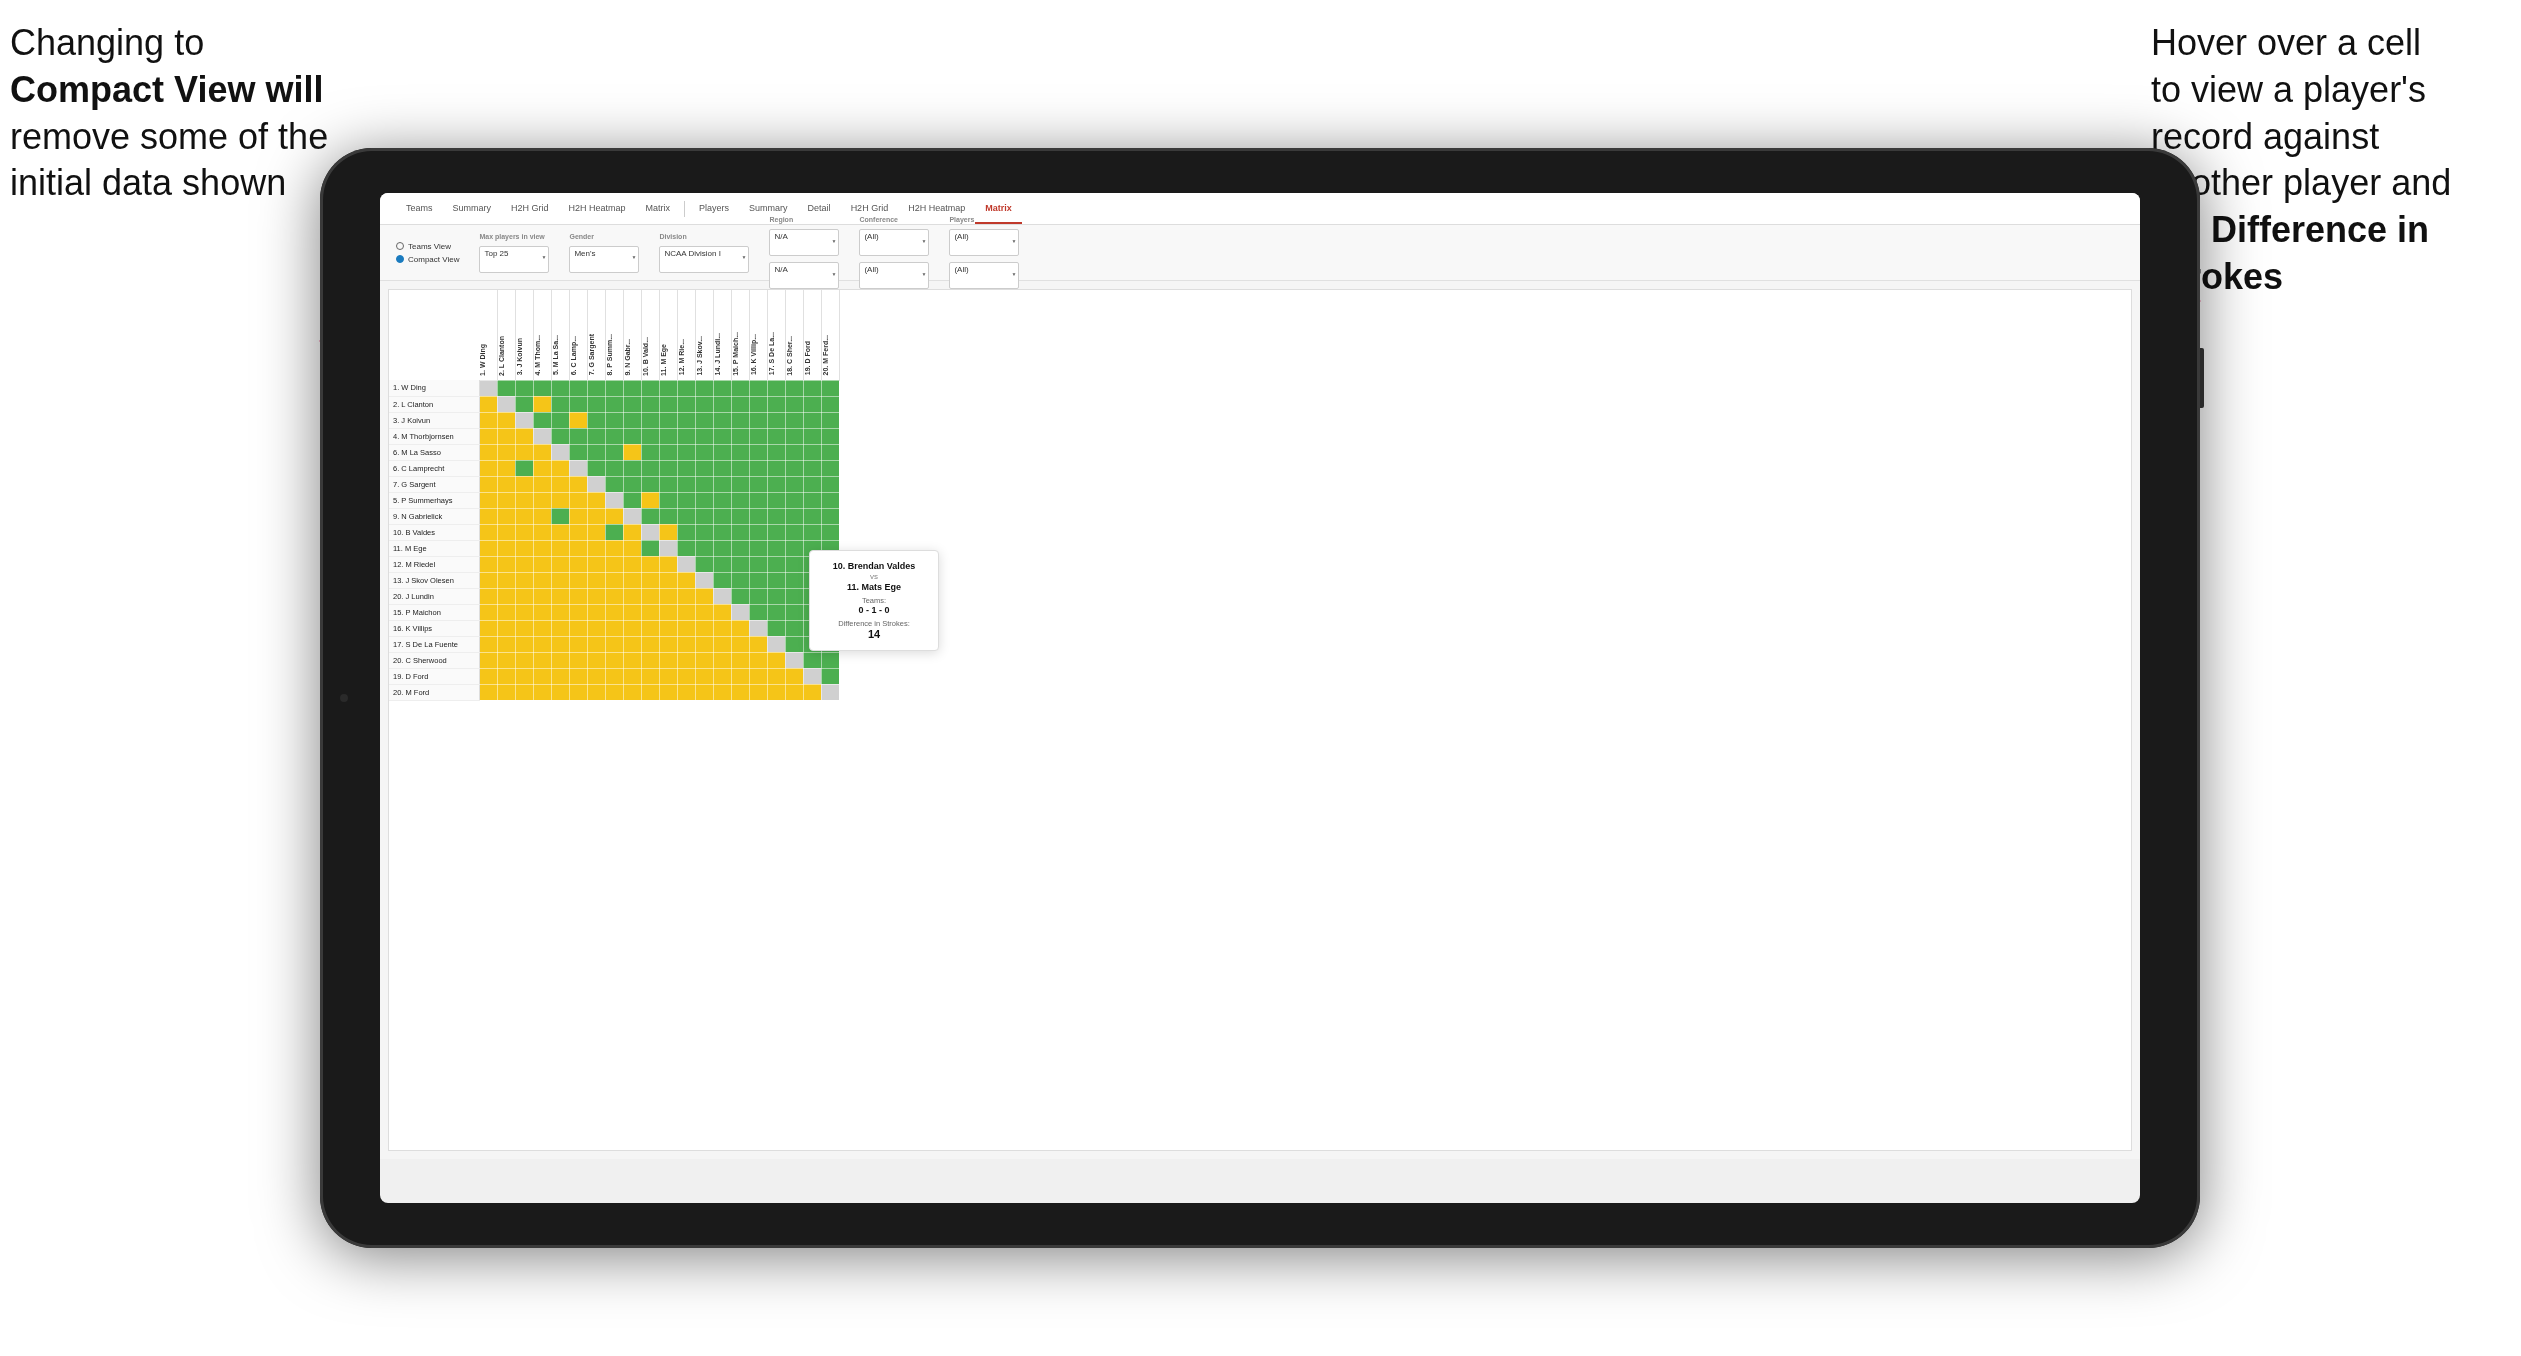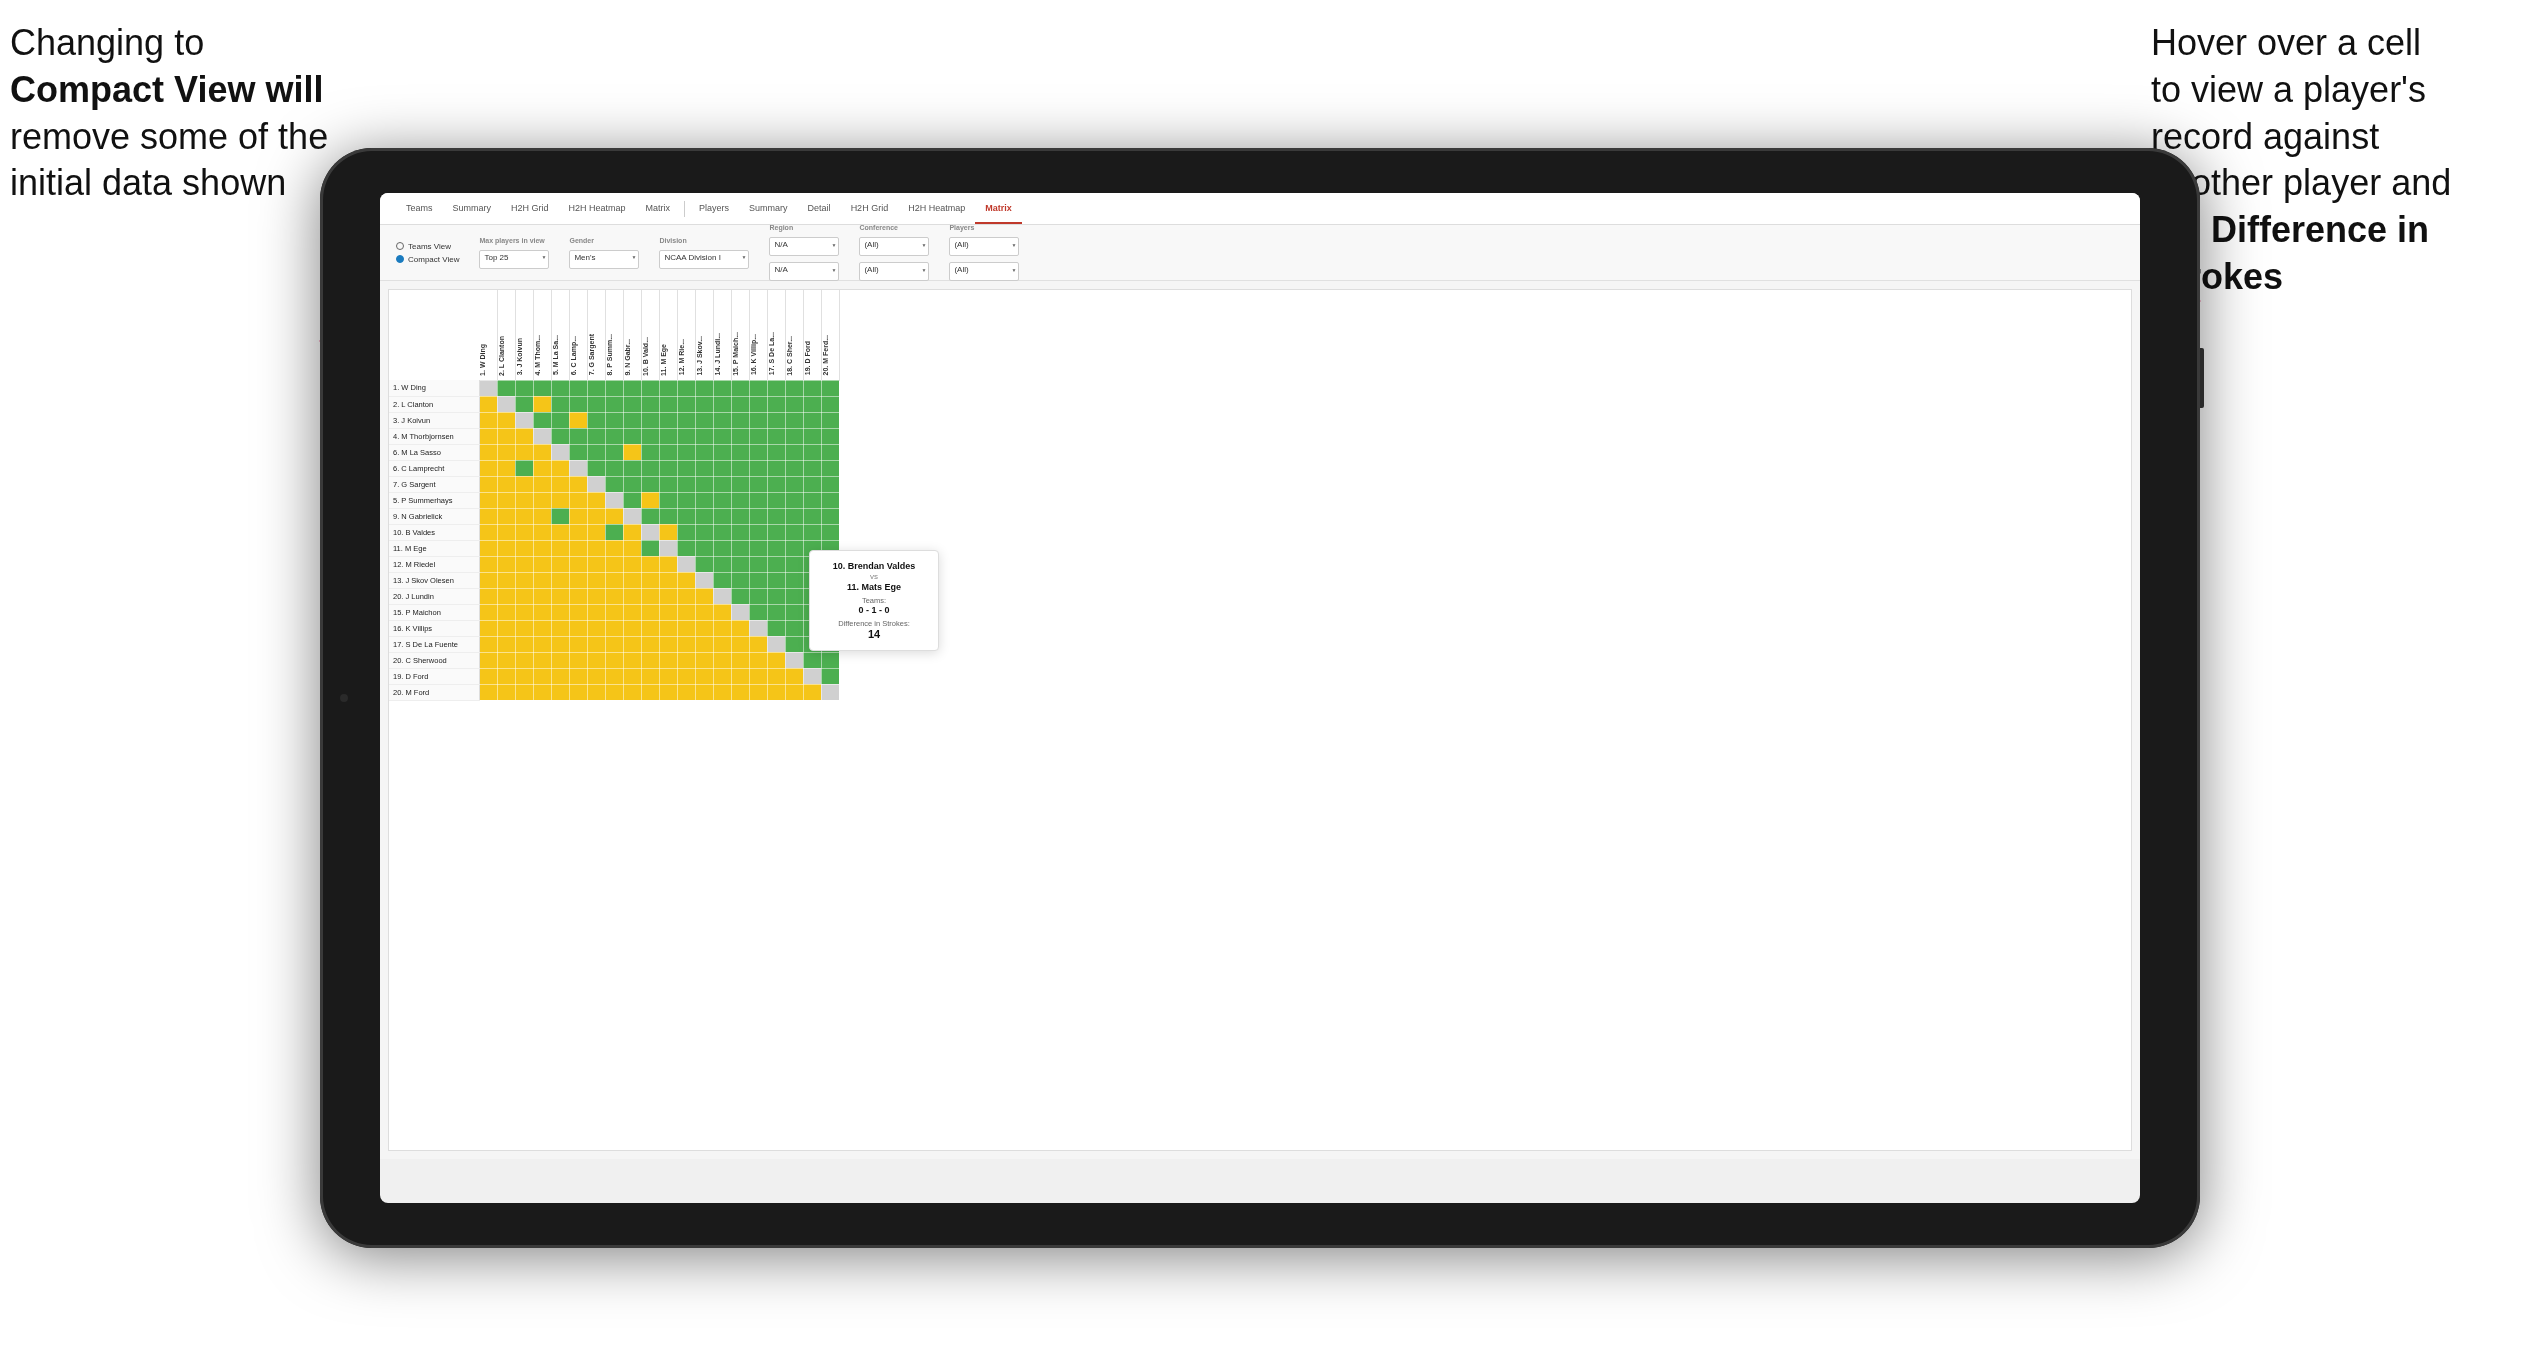--- a/index.html
+++ b/index.html
@@ -185,21 +185,21 @@
     .filter-label {
       font-size: 7px;
       color: #888;
       font-weight: 600;
     }
     .filter-select {
       font-size: 8px;
       color: #333;
       border: 1px solid #ccc;
       background: #fff;
-      padding: 2px 12px 6px 4px;
+      padding: 2px 12px 14px 4px;
       border-radius: 2px;
       appearance: none;
       min-width: 70px;
       position: relative;
     }
     .filter-select-wrap {
       position: relative;
       display: inline-block;
     }
     .filter-select-wrap::after {

